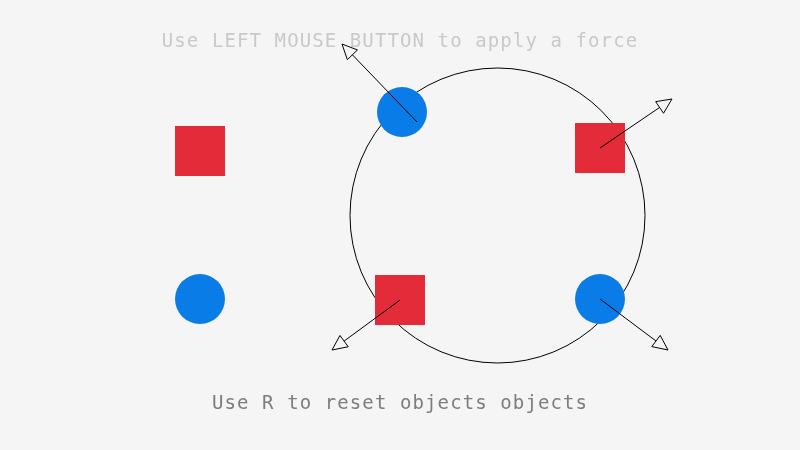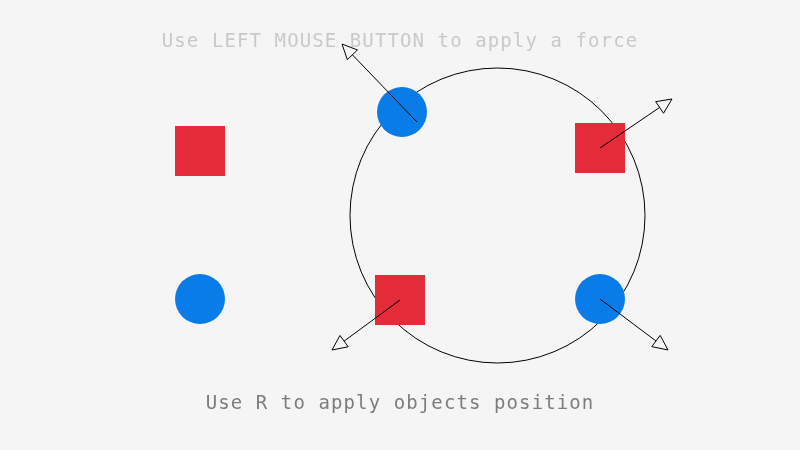--- a/index.html
+++ b/index.html
@@ -81,15 +81,15 @@
         <g>
           <line x1="600" y1="299" x2="656" y2="341" stroke="#000000" stroke-width="1"></line>
           <polygon points="668,350 651.8,346.6 660.2,335.4" fill="none" stroke="#000000" stroke-width="1" stroke-linejoin="miter"></polygon>
         </g>
       </g>
 
   </svg>
 
   <div class="hint-text" id="hint-top" style="color: rgb(201, 201, 201);">Use LEFT MOUSE BUTTON to apply a force</div>
 
-  <div class="hint-text" id="hint-bottom" style="color: rgb(125, 125, 125);">Use R to apply objects position</div>
+  <div class="hint-text" id="hint-bottom" style="color: rgb(125, 125, 125);">Use R to reset objects objects</div>
 
 </div>
 
 </body></html>

